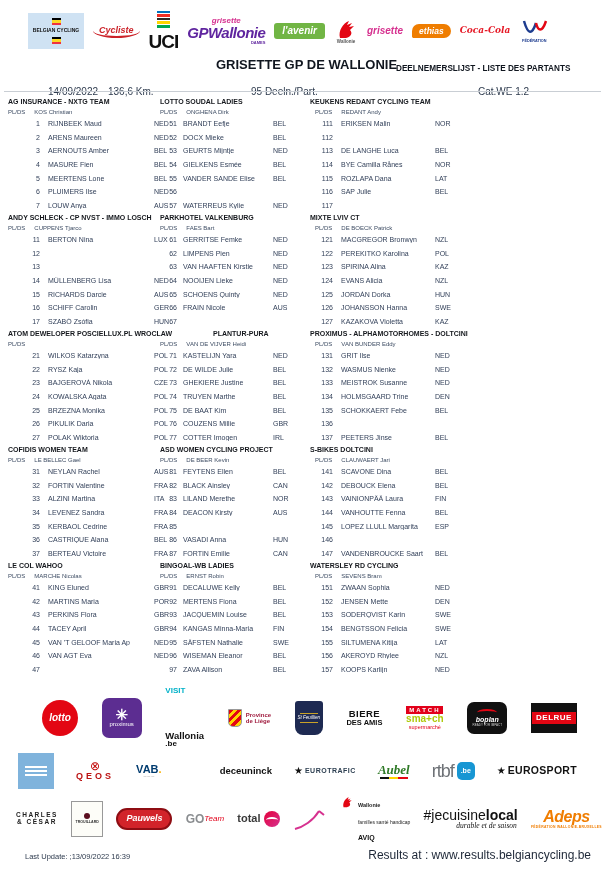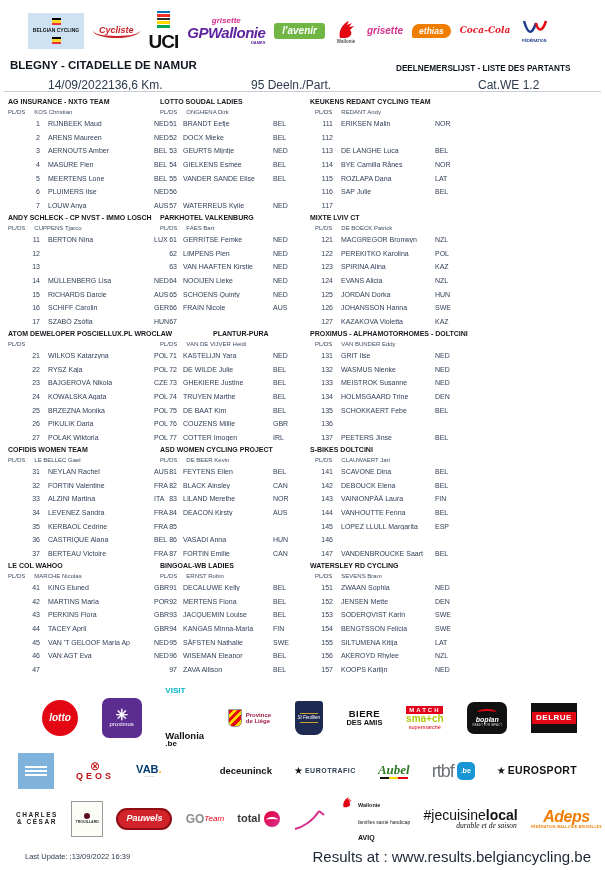--- a/index.html
+++ b/index.html
@@ -26,21 +26,21 @@
   .wal-txt{font-size:4.5px;color:#555;font-weight:bold;}
   .lg-gri{color:#d6318f;font-style:italic;font-weight:bold;font-size:10px;}
   .lg-eth{background:#ef7d00;color:#fff;font-style:italic;font-weight:bold;font-size:8.5px;
           padding:3px 7px;border-radius:10px 10px 10px 2px;}
   .lg-cc{color:#e61a27;font-family:"DejaVu Serif",serif;font-style:italic;font-weight:bold;font-size:9px;}
   .fed-txt{font-size:3.8px;font-weight:bold;color:#1d3c8f;}
   
   .loc{position:absolute;top:59px;left:10px;font-size:11.5px;font-weight:bold;color:#10161f;}
   .rtitle{position:absolute;top:57px;left:216px;font-size:13px;font-weight:bold;color:#10161f;}
   .ltitle{position:absolute;top:64px;left:396px;font-size:8.2px;font-weight:bold;color:#10161f;}
-  .meta{position:absolute;font-size:12px;color:#2e3b4e;}
+  .meta{position:absolute;font-size:10px;color:#2e3b4e;margin-top:8px;}
   .m-date{top:78px;left:48px;} .m-dist{top:78px;left:108px;}
   .m-part{top:78px;left:251px;} .m-cat{top:78px;left:478px;}
   .hr1{position:absolute;top:91px;left:4px;right:4px;border-top:1px solid #c9ced4;}
   
   .band{position:absolute;left:0;width:100%;height:116px;}
   .tcol{position:absolute;top:0;}
   .c0{left:8px;width:152px;} .c1{left:160px;width:134px;} .c2{left:310px;width:152px;}
   .tname{font-size:7px;font-weight:bold;color:#15181d;line-height:11px;white-space:nowrap;}
   .band[data-band="2"] .c1 .tname{padding-left:53px;}
   .tdir{font-size:6px;color:#3d4c63;line-height:10px;white-space:nowrap;display:flex;gap:9px;}
@@ -117,21 +117,21 @@
   .aviq-tx{text-align:left;}
   .aviq1{font-size:5.5px;font-weight:bold;color:#222;} .aviq2{font-size:5px;color:#222;}
   .aviq3{font-size:7px;font-weight:bold;color:#111;margin-top:2px;}
   .jcl1{font-size:14px;color:#111;} .jcl1 b{font-weight:bold;}
   .jcl2{font-size:7.5px;font-style:italic;color:#111;font-family:"Liberation Serif",serif;padding-left:32px;}
   .adeps1{font-size:16px;font-weight:bold;font-style:italic;color:#1a1a1a;letter-spacing:-.5px;}
   .adeps1 span{color:#f07d00;}
   .adeps2{font-size:3.4px;color:#f07d00;font-weight:bold;letter-spacing:.3px;}
   
   .fl{position:absolute;top:852px;left:25px;font-size:7.5px;color:#2e3b4e;}
-  .fr{position:absolute;top:848px;right:14px;font-size:15px;color:#1d2737;cursor:pointer;}
+  .fr{position:absolute;top:848px;right:14px;font-size:12px;color:#1d2737;cursor:pointer;}
 </style>
 </head>
 <body>
 
 <div class="page" id="pg">
 
   <div class="toplogos">
     <div class="tl lg-bc">
       <span class="bflag">
           <i style="background:#000"></i>
@@ -183,21 +183,21 @@
     </div>
     <div class="tl">
       <svg class="swoosh-svg" width="30" height="20" viewBox="0 0 30 20">
         <path d="M5,2 C9,16 13,16 17,4" stroke="#1d3c8f" stroke-width="2.5" fill="none"></path>
         <path d="M17,4 C19,12 23,14 27,2" stroke="#e30613" stroke-width="2.5" fill="none"></path>
       </svg>
       <span class="fed-txt">FÉDÉRATION</span>
     </div>
   </div>
 
-  <div class="loc">BLEGNY - CITADELLE DE NAMUR</div>
+  <div class="rtitle">GRISETTE GP DE WALLONIE</div>
   <div class="ltitle">DEELNEMERSLIJST - LISTE DES PARTANTS</div>
   <div class="meta m-date">14/09/2022</div>
   <div class="meta m-dist">136,6  Km.</div>
   <div class="meta m-part">95 Deeln./Part.</div>
   <div class="meta m-cat">Cat.WE 1.2</div>
   <div class="hr1"></div>
 
   <div id="bands">
       <div class="band" data-band="0" style="top: 96px;">
         <div class="tcol c0">

